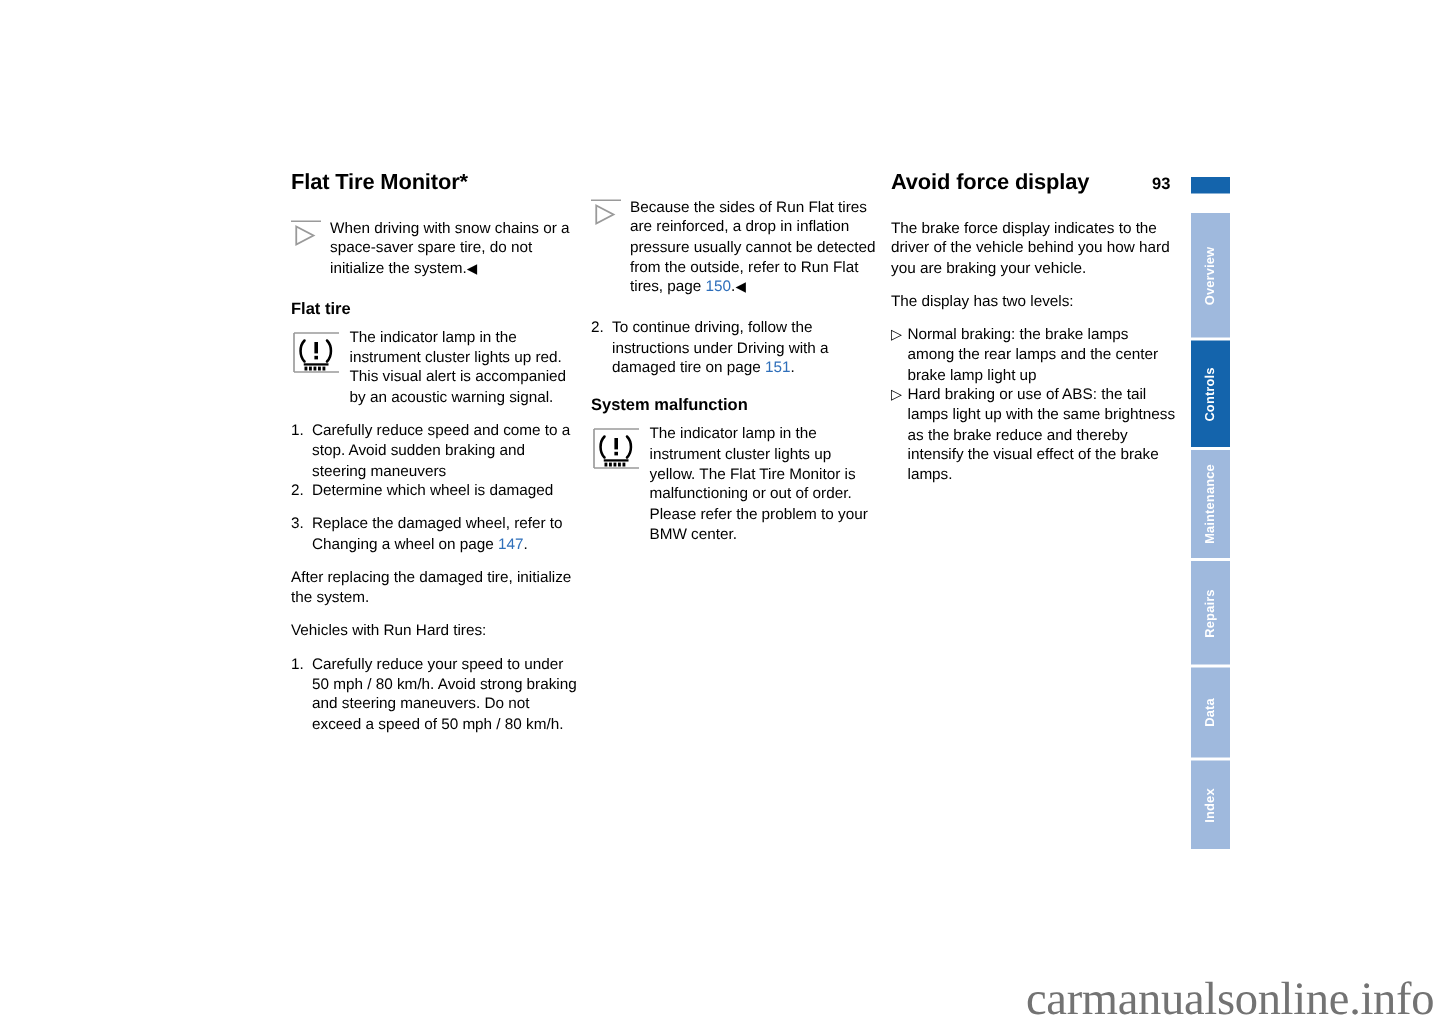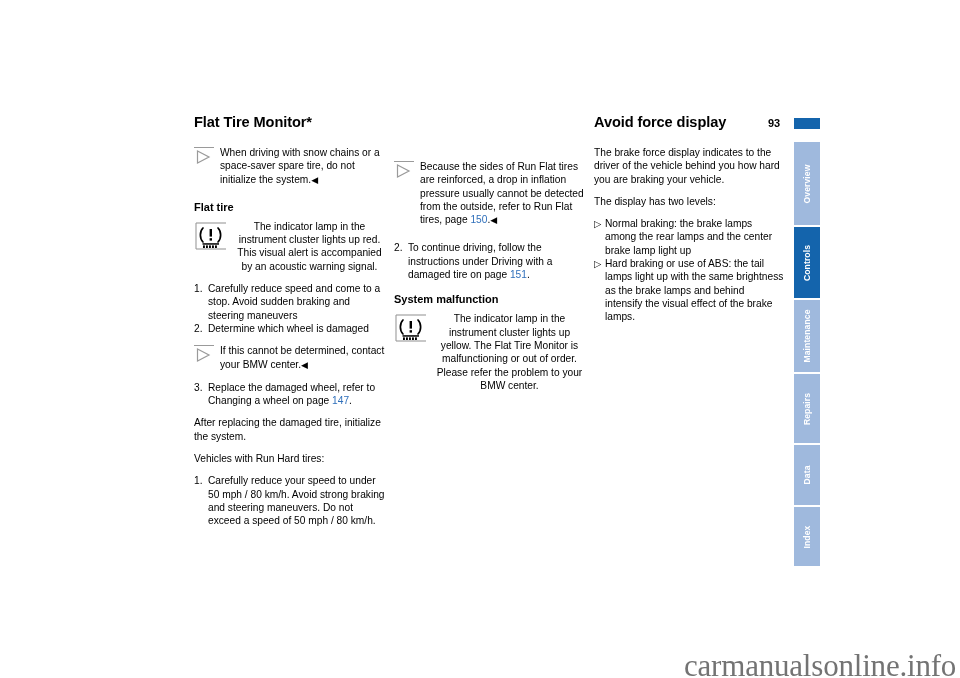--- a/index.html
+++ b/index.html
@@ -95,21 +95,21 @@
     margin: 0 0 9px 0;
     overflow: hidden;
   }
   .lamp .icon-lamp {
     float: left;
     width: 34px;
     height: 34px;
     margin: 2px 5px 0 0;
     position: relative;
   }
-  .lamp .lamp-body { overflow: hidden; text-align: center; }
+  .lamp .lamp-body { overflow: hidden; }
 
   
   ol.numlist {
     margin: 0 0 9px 0;
     padding: 0;
     list-style: none;
   }
   ol.numlist li {
     position: relative;
     padding-left: 14px;
@@ -248,30 +248,20 @@
       <li>
         <span class="num">1.</span>
         <span>Carefully reduce speed and come to a stop. Avoid sudden braking and steering maneuvers</span>
       </li>
       <li>
         <span class="num">2.</span>
         <span>Determine which wheel is damaged</span>
       </li>
     </ol>
 
-    <div class="note">
-      <span class="icon-tri">
-        <svg class="tri-svg" width="16" height="14" viewBox="0 0 16 14">
-          <polygon points="1.5,1 13,7 1.5,13" fill="none" stroke="#9a9a9a" stroke-width="1.2"></polygon>
-        </svg>
-      </span>
-      <div class="note-body">
-        <span>If this cannot be determined, contact your BMW center.</span><span class="end-mark">◀</span>
-      </div>
-    </div>
 
     <ol class="numlist">
       <li>
         <span class="num">3.</span>
         <span>Replace the damaged wheel, refer to Changing a wheel on page </span><span class="pg-ref">147</span><span>.</span>
       </li>
     </ol>
 
     <p class="para">After replacing the damaged tire, initialize the system.</p>
 
@@ -281,21 +271,21 @@
       <li>
         <span class="num">1.</span>
         <span>Carefully reduce your speed to under 50 mph  / 80 km/h. Avoid strong braking and steering maneuvers. Do not exceed a speed of 50 mph / 80 km/h.</span>
       </li>
     </ol>
 
   </div>
 
   <div class="col col-2">
 
-    <div class="note" style="margin-top:46px;">
+    <div class="note" style="margin-top:18px;">
       <span class="icon-tri">
         <svg class="tri-svg" width="16" height="14" viewBox="0 0 16 14">
           <polygon points="1.5,1 13,7 1.5,13" fill="none" stroke="#9a9a9a" stroke-width="1.2"></polygon>
         </svg>
       </span>
       <div class="note-body">
         <span>Because the sides of Run Flat tires are reinforced, a drop in inflation pressure usually cannot be detected from the outside, refer to Run Flat tires, page </span><span class="pg-ref">150</span><span>.</span><span class="end-mark">◀</span>
       </div>
     </div>
 
@@ -339,21 +329,21 @@
 
     <p class="para">The display has two levels:</p>
 
     <ul class="trilist">
       <li>
         <span class="tri-bullet">▷</span>
         <span>Normal braking: the brake lamps among the rear lamps and the center brake lamp light up</span>
       </li>
       <li>
         <span class="tri-bullet">▷</span>
-        <span>Hard braking or use of ABS: the tail lamps light up with the same brightness as the brake lamps and behind intensify the visual effect of the brake lamps.</span>
+        <span>Hard braking or use of ABS: the tail lamps light up with the same brightness as the brake reduce and thereby intensify the visual effect of the brake lamps.</span>
       </li>
     </ul>
 
   </div>
 
   <div class="pagenum">93</div>
   <div class="pagebox"></div>
 
   <div class="tabrail">
     <div class="tab" style="top:0px;height:83px;">

